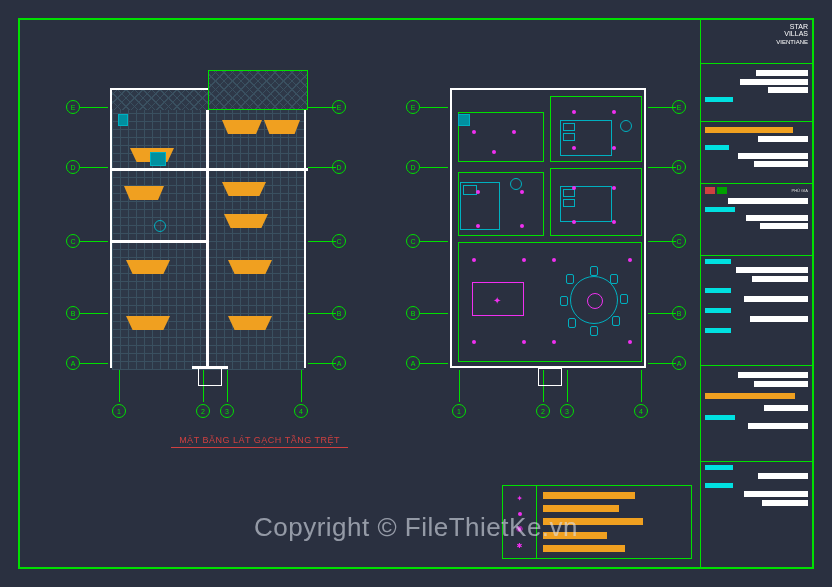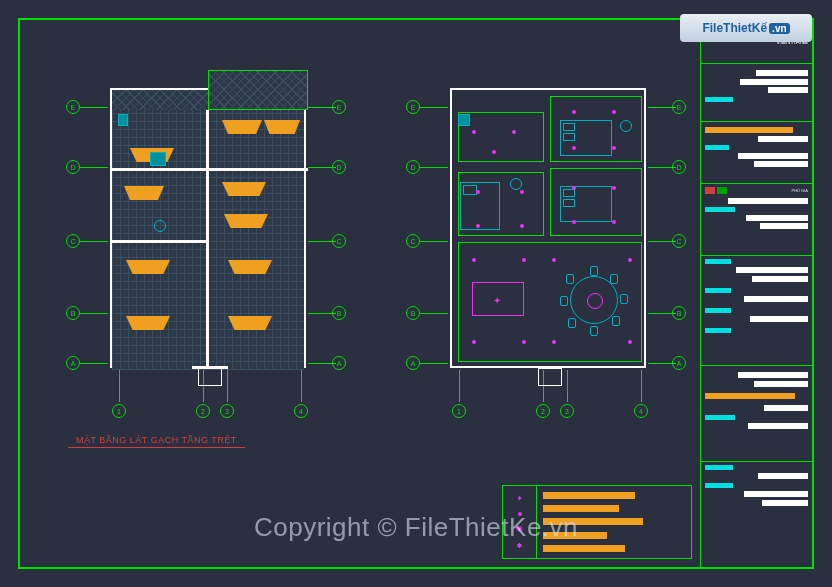--- a/index.html
+++ b/index.html
@@ -93,21 +93,21 @@
   }
   .rug {
     position:absolute;
     background:#f0a020;
     clip-path: polygon(0 0, 100% 0, 85% 100%, 15% 100%);
   }
 
   .plan-title {
     position:absolute;
     bottom: -28px; left: 0; width: 100%;
-    text-align:left;
+    text-align:right;
     color: #d04040;
     font-size: 9px;
     letter-spacing: 0.5px;
   }
   .plan-title .underline { border-bottom: 1px solid #d04040; display:inline-block; padding: 0 8px 2px;}
 
   
   .ceiling { position:absolute; border:1px solid #00e000; }
   .ceiling-dot { position:absolute; width:4px;height:4px;background:#f030f0; border-radius:50%; }
   .furn { position:absolute; border:1px solid #00b0c0; }
@@ -140,24 +140,20 @@
   }
 
   .dim-line { position:absolute; background:#00e000; height:1px; }
   .dim-line-v { position:absolute; background:#00e000; width:1px; }
 </style>
 </head>
 <body>
 
 <div class="frame">
 
-  <div class="watermark-logo">
-    <span>FileThietKế</span>
-      <span class="vn">.vn</span>
-  </div>
 
   <div class="plan plan-left">
 
     <div class="grid-bubble" style="left:-2px; top:296px;">A</div>
     <div class="grid-bubble" style="left:-2px; top:246px;">B</div>
     <div class="grid-bubble" style="left:-2px; top:174px;">C</div>
     <div class="grid-bubble" style="left:-2px; top:100px;">D</div>
     <div class="grid-bubble" style="left:-2px; top:40px;">E</div>
 
     <div class="grid-bubble" style="left:264px; top:296px;">A</div>

